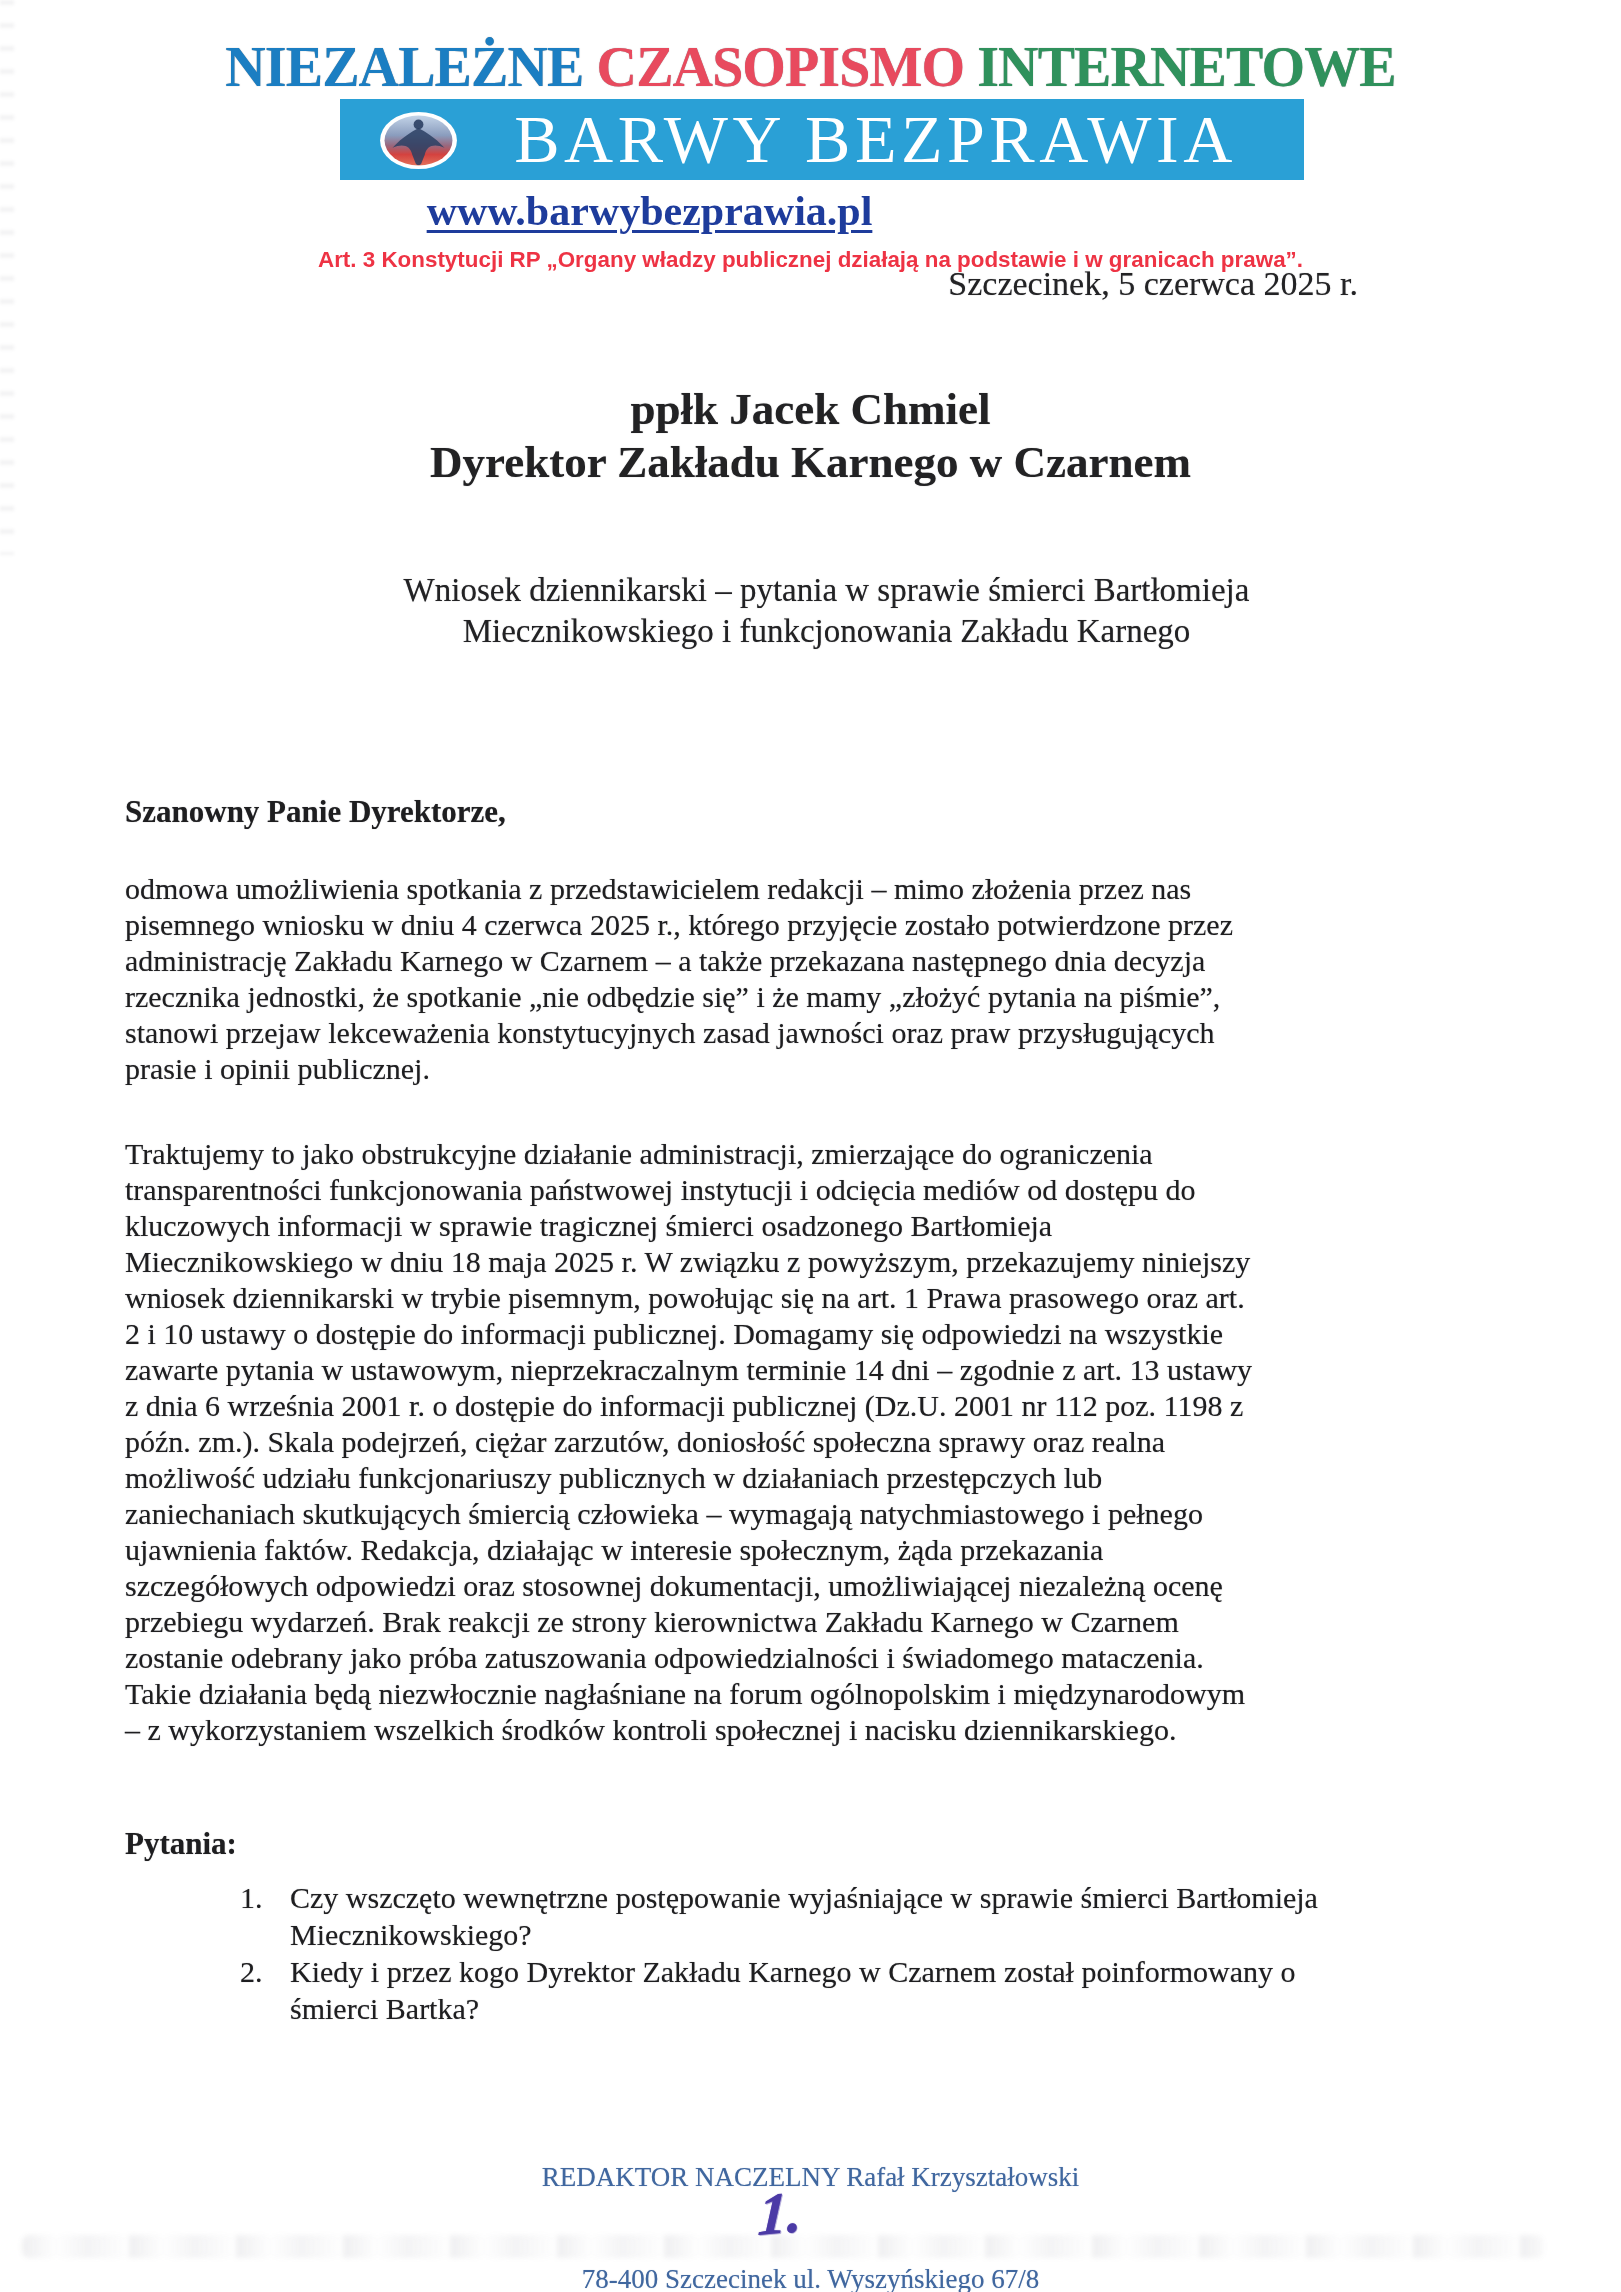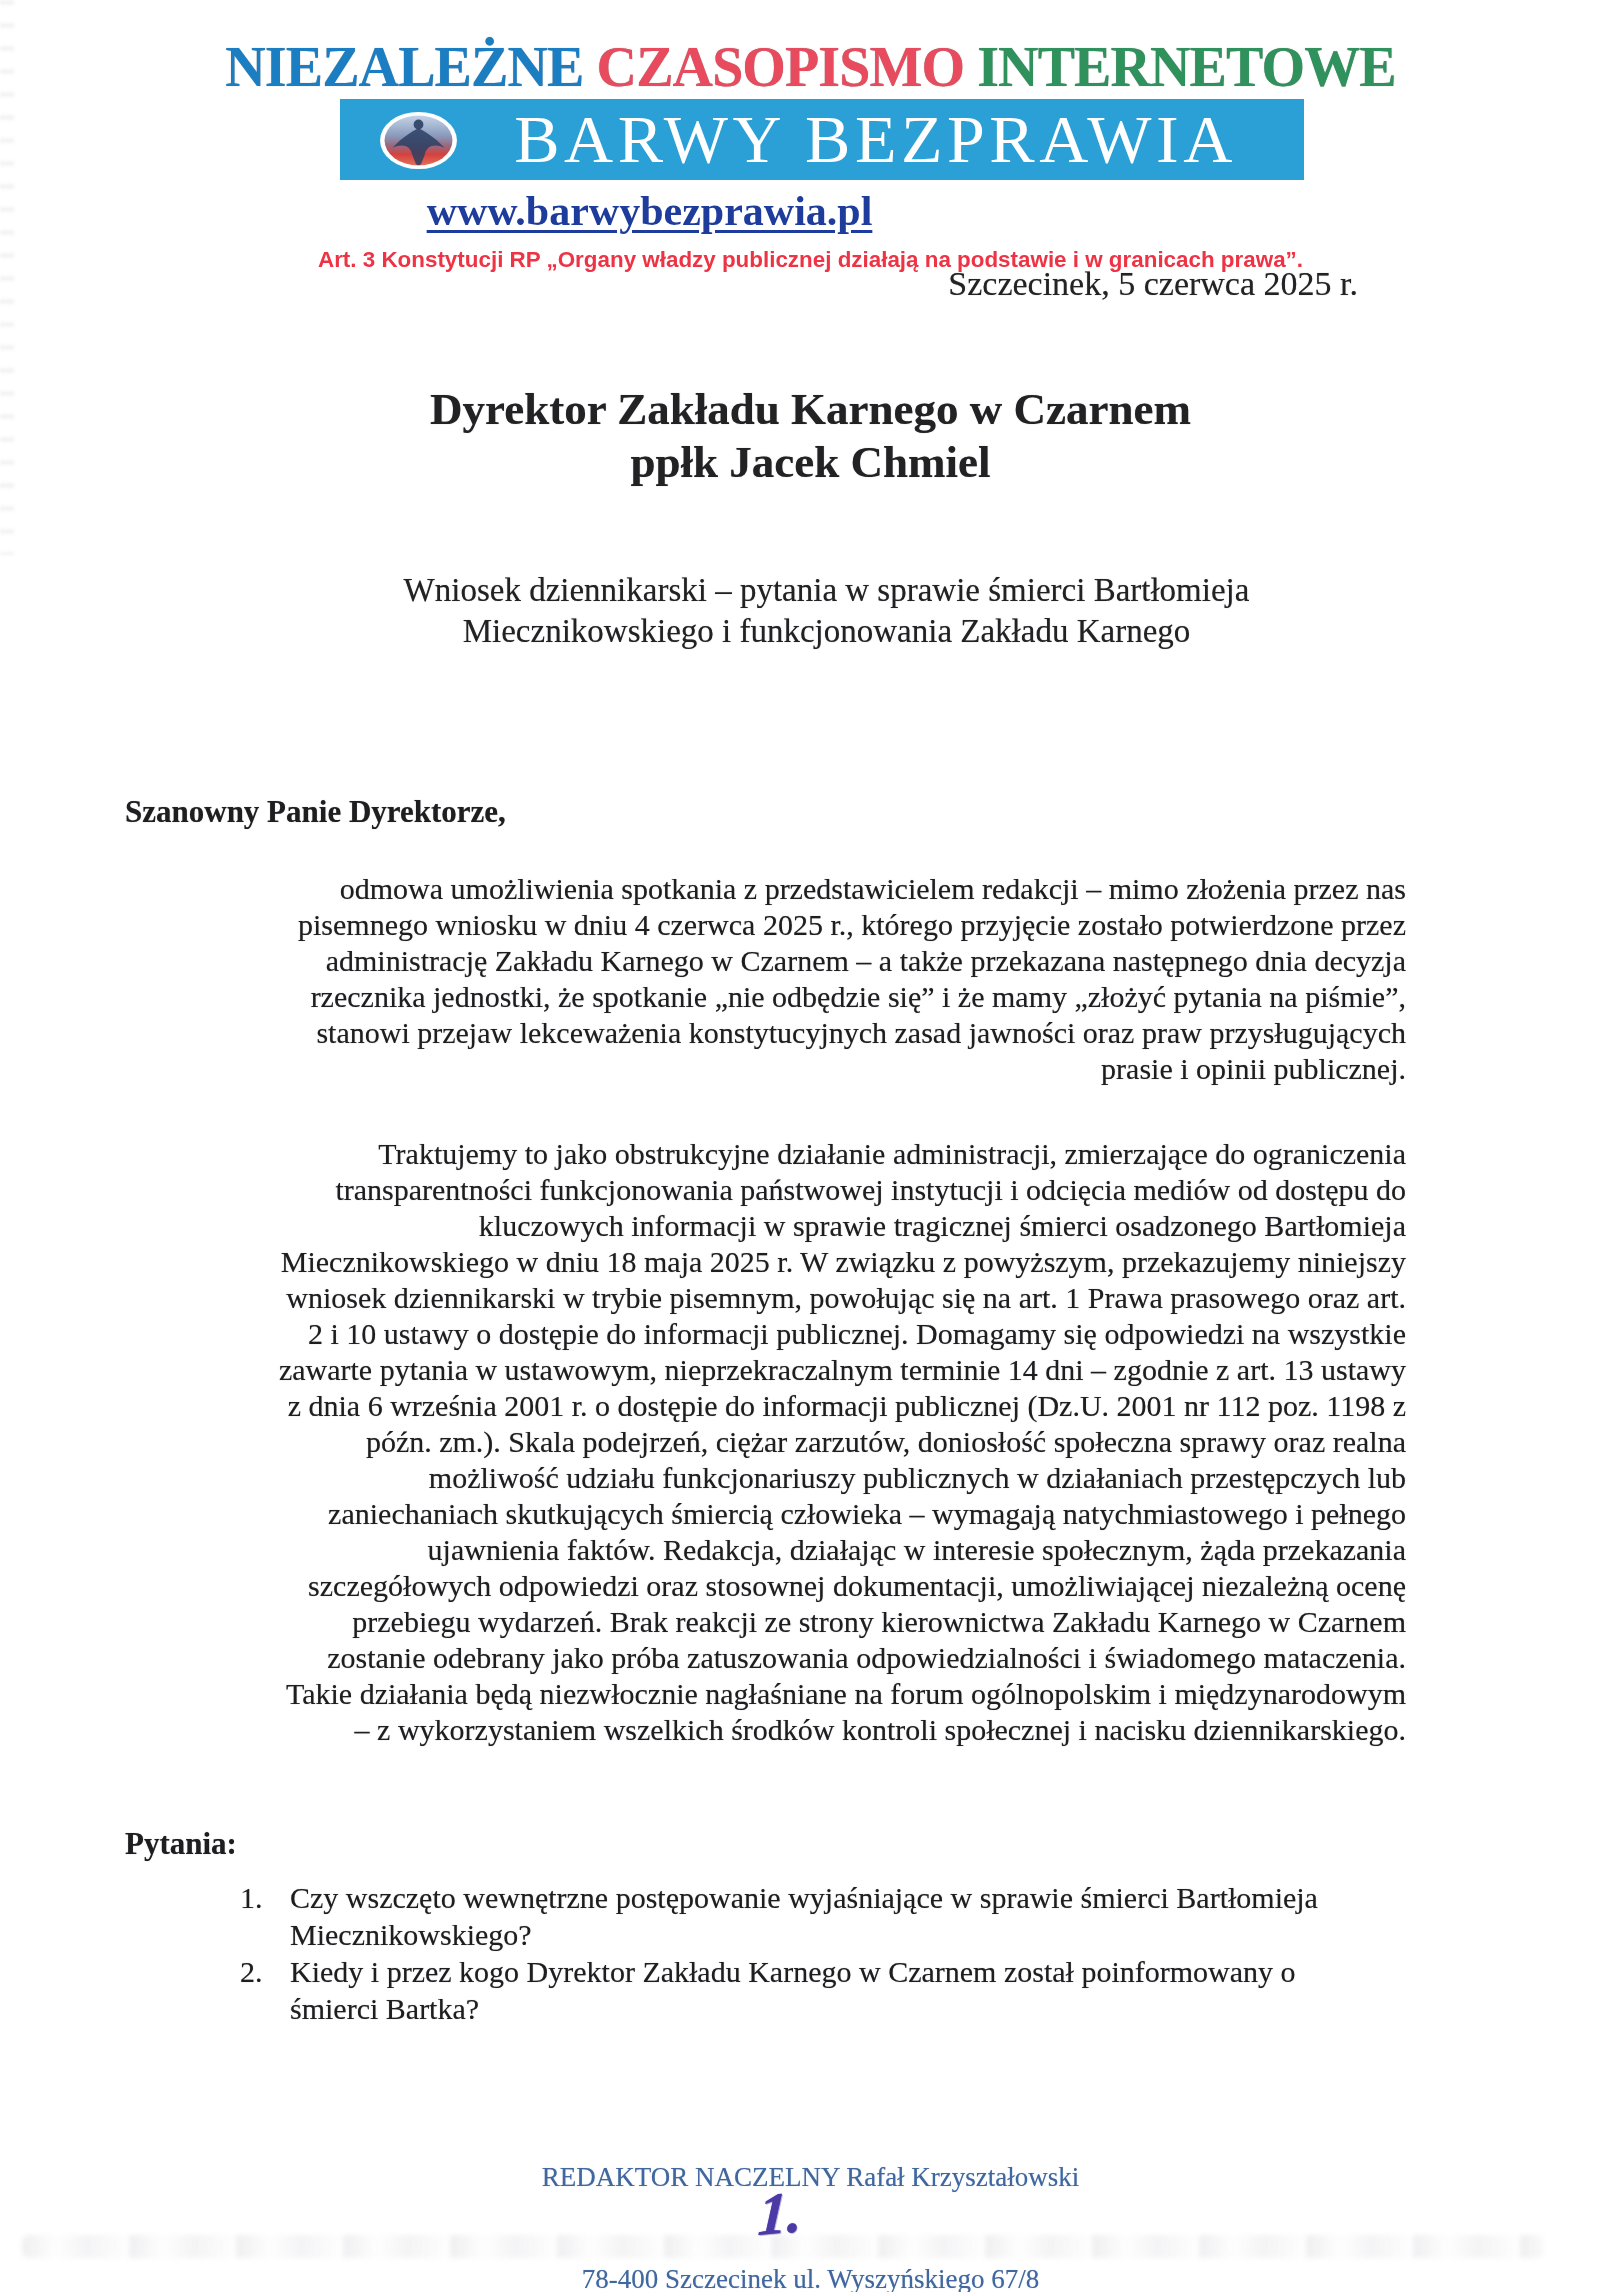--- a/index.html
+++ b/index.html
@@ -70,21 +70,21 @@
   }
 
   
   .salutation{
     position:absolute;top:793px;left:125px;
     font-weight:bold;font-size:31px;line-height:38px;
   }
   .para{
     position:absolute;left:125px;width:1281px;
     font-size:30px;line-height:36px;
-    white-space:pre-line;text-align:right;
+    white-space:pre-line;text-align:left;
   }
   .para1{top:871px;}
   .para2{top:1136px;}
 
   .questions-label{
     position:absolute;top:1825px;left:125px;
     font-weight:bold;font-size:31px;line-height:38px;
   }
   .questions{
     position:absolute;top:1879px;left:125px;width:1308px;
@@ -166,22 +166,22 @@
       <span class="banner-text">BARWY BEZPRAWIA</span>
     </div>
 
     <div class="site-url">www.barwybezprawia.pl</div>
     <div class="motto">Art. 3 Konstytucji RP „Organy władzy publicznej działają na podstawie i w granicach prawa”.</div>
   </header>
 
   <div class="dateline fuzz">Szczecinek, 5 czerwca 2025 r.</div>
 
   <div class="recipient fuzz">
+    <div>ppłk Jacek Chmiel</div>
     <div>Dyrektor Zakładu Karnego w Czarnem</div>
-    <div>ppłk Jacek Chmiel</div>
   </div>
 
   <div class="subject fuzz">Wniosek dziennikarski – pytania w sprawie śmierci Bartłomieja
 Miecznikowskiego i funkcjonowania Zakładu Karnego</div>
 
   <div class="salutation fuzz">Szanowny Panie Dyrektorze,</div>
   <div class="para para1 fuzz">odmowa umożliwienia spotkania z przedstawicielem redakcji – mimo złożenia przez nas
 pisemnego wniosku w dniu 4 czerwca 2025 r., którego przyjęcie zostało potwierdzone przez
 administrację Zakładu Karnego w Czarnem – a także przekazana następnego dnia decyzja
 rzecznika jednostki, że spotkanie „nie odbędzie się” i że mamy „złożyć pytania na piśmie”,

